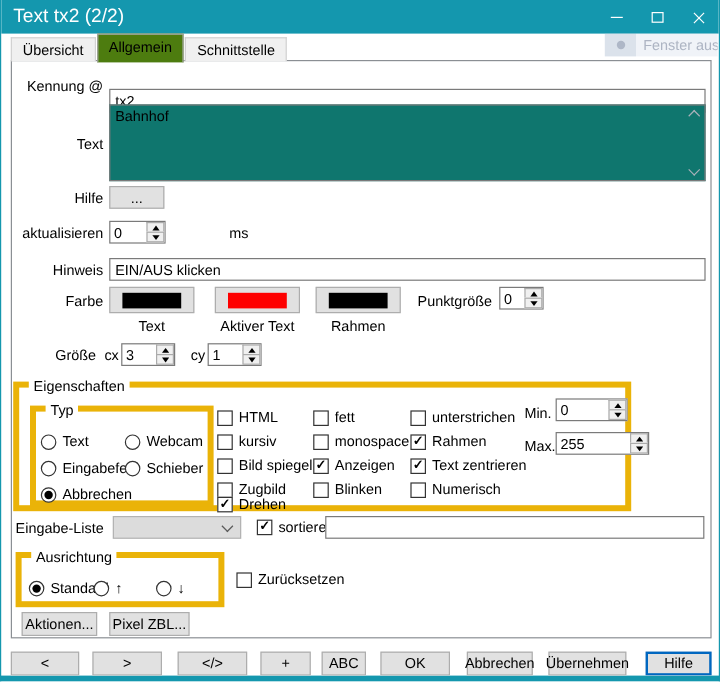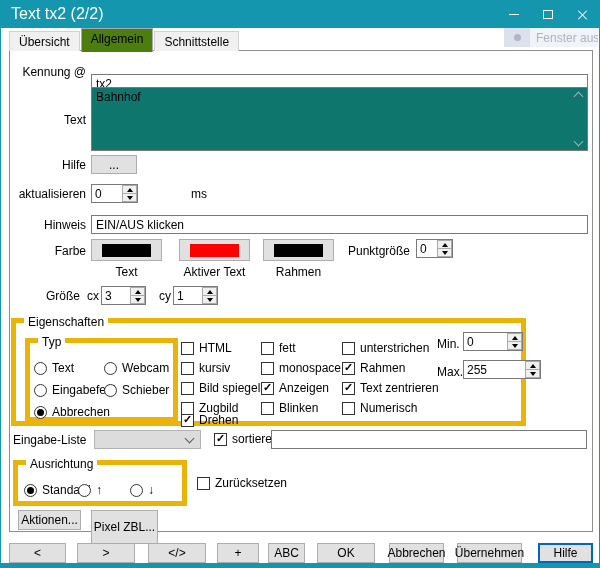--- a/index.html
+++ b/index.html
@@ -318,21 +318,21 @@
           <span class="cir"></span>
           <span>↓</span>
         </div>
     </div>
     <div class="cb" style="left:187px;top:424px;">
         <span class="box"></span>
         <span>Zurücksetzen</span>
       </div>
 
     <div class="btn" style="left:8px;top:459px;width:63px;height:20px;">Aktionen...</div>
-    <div class="btn" style="left:81px;top:459px;width:67px;height:34px;">Pixel ZBL...</div>
+    <div class="btn" style="left:81px;top:459px;width:67px;height:20px;">Pixel ZBL...</div>
   </div>
 
   <div class="bbtn" style="left:8px;width:57px;">&lt;</div>
   <div class="bbtn" style="left:76px;width:58px;">&gt;</div>
   <div class="bbtn" style="left:147px;width:58px;">&lt;/&gt;</div>
   <div class="bbtn" style="left:216px;width:42px;">+</div>
   <div class="bbtn" style="left:267px;width:37px;">ABC</div>
   <div class="bbtn" style="left:316px;width:58px;">OK</div>
   <div class="bbtn" style="left:388px;width:55px;">Abbrechen</div>
   <div class="bbtn" style="left:456px;width:65px;">Übernehmen</div>

